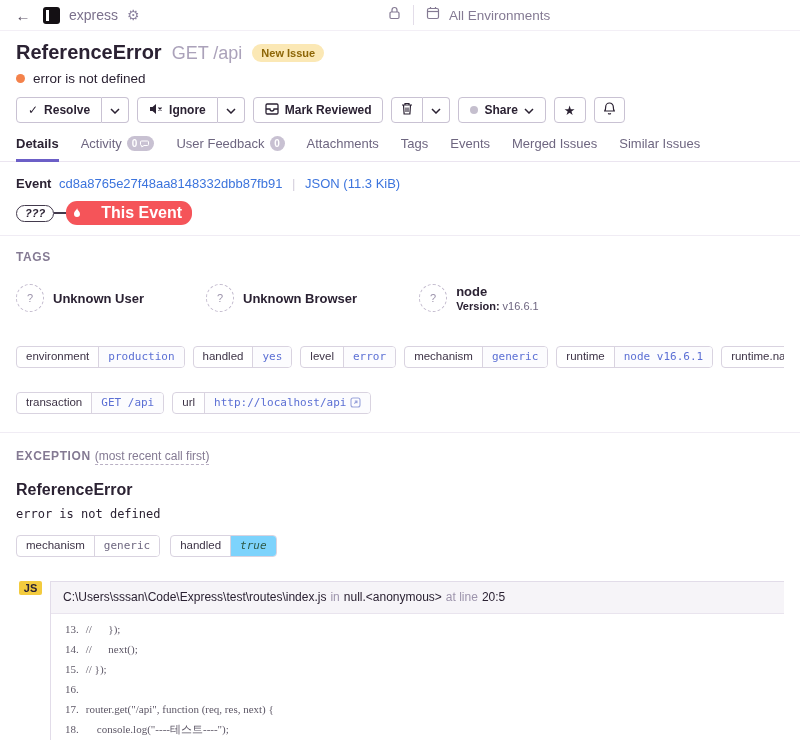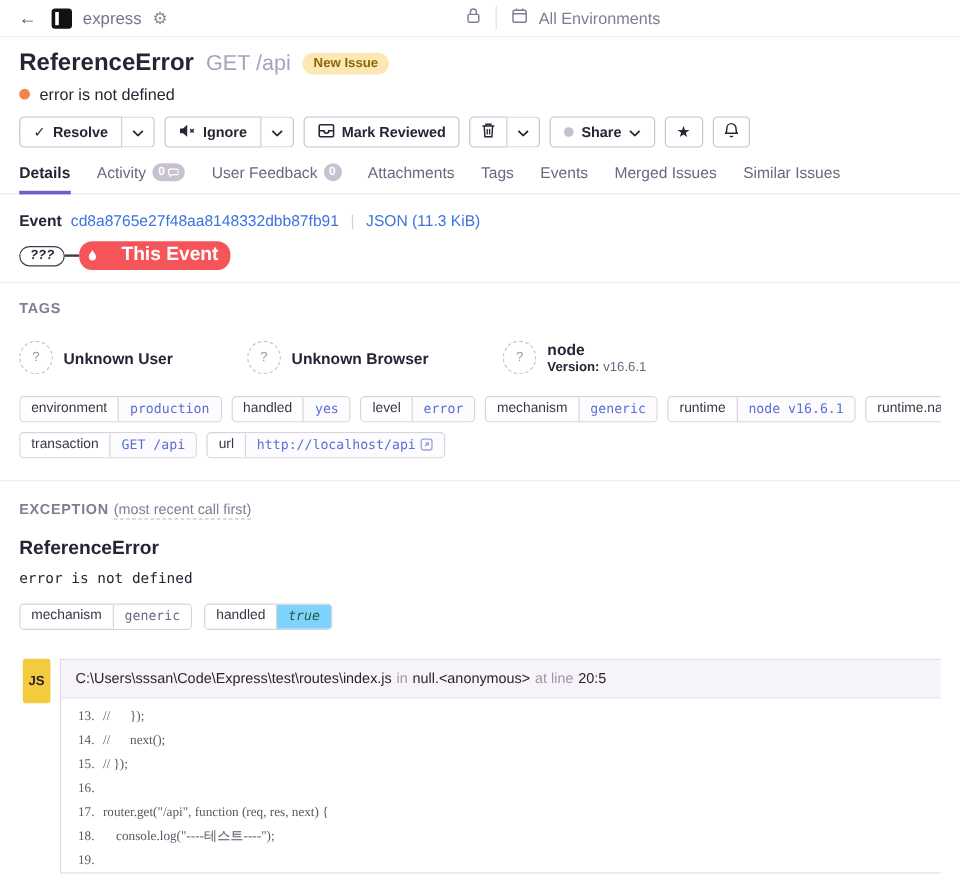--- a/index.html
+++ b/index.html
@@ -73,39 +73,39 @@
   .sec-heading { font-size:12px; font-weight:700; color:#847a93; letter-spacing:.6px; }
   .tag-summary { display:flex; gap:62px; margin-top:20px; }
   .tag-item { display:flex; align-items:center; gap:9px; }
   .q-circle { width:28px; height:28px; border:1px dashed #c3bbce; border-radius:50%; flex:none;
     display:flex; align-items:center; justify-content:center; color:#9d94ac; font-size:11px; }
   .tag-name { font-size:13px; font-weight:700; }
   .tag-sub { font-size:11px; margin-top:1px; }
   .tag-sub .sub-label { font-weight:700;text-align:right; }
   .tag-sub .sub-value { color:#6e6680; }
   .pill-rows { margin-top:18px; display:flex; flex-direction:column; gap:8px; }
-  .pill-row { display:flex; gap:8px; white-space:nowrap; overflow:hidden; }
+  .pill-row { display:flex; gap:8px; white-space:nowrap; overflow:hidden;margin-top:16px; }
   .kv-pill { display:inline-flex; border:1px solid #d9d3e0; border-radius:4px; overflow:hidden;
     background:#fff; flex:none; cursor:pointer; }
   .kv-k { padding:3px 9px 4px; font-size:11.5px; color:#3d3346; }
   .kv-v { padding:3px 9px 4px; border-left:1px solid #d9d3e0; font-family:"DejaVu Sans Mono","Liberation Mono",monospace;
     font-size:11px; color:#5b6fd4; display:flex; align-items:center; gap:4px; background:#fcfcfe; }
 
   
   .exception-section { border-top:1px solid #f0ecf4; padding:16px 16px 0; }
   .exc-note { font-size:12px; font-weight:400; color:#847a93; letter-spacing:0; cursor:pointer; }
   .exc-type { margin-top:18px; font-size:16px; font-weight:700; }
   .exc-value { margin-top:8px; font-size:12px; color:#2b2233; }
   .exc-pills { margin-top:14px; display:flex; gap:10px; }
   .kv-v.plain { color:#6f6881; background:#fff; }
   .kv-v.green { background:#7dd3fc; color:#2e5845;font-style:italic; }
 
   
   .frame-wrap { margin-top:24px; padding-left:3px; display:flex; align-items:flex-start; }
-  .js-badge { flex:none; width:23px; height:37px; background:#f3cb3e; color:#2b2233;
+  .js-badge { flex:none; width:23px; height:14px; background:#f3cb3e; color:#2b2233;
     font-size:11px; font-weight:800; display:flex; align-items:center; justify-content:center;
     border-radius:2px; margin-right:8px; }
   .frame { flex:1; min-width:0; border:1px solid #e2dce9; border-right:0; }
   .frame-header { background:#f6f4f8; padding:8px 12px 9px; font-size:12px; color:#2b2233;
     border-bottom:1px solid #e9e4ee; cursor:pointer; }
   .frame-header .muted { color:#9d94ac; }
   .frame-header .fh-seg { margin-right:4px; }
   .code { padding-top:5px; }
   .code-line { height:20px; line-height:20px; font-family:Liberation Serif, serif;
     font-size:11px; color:#5d5766; display:flex; }

